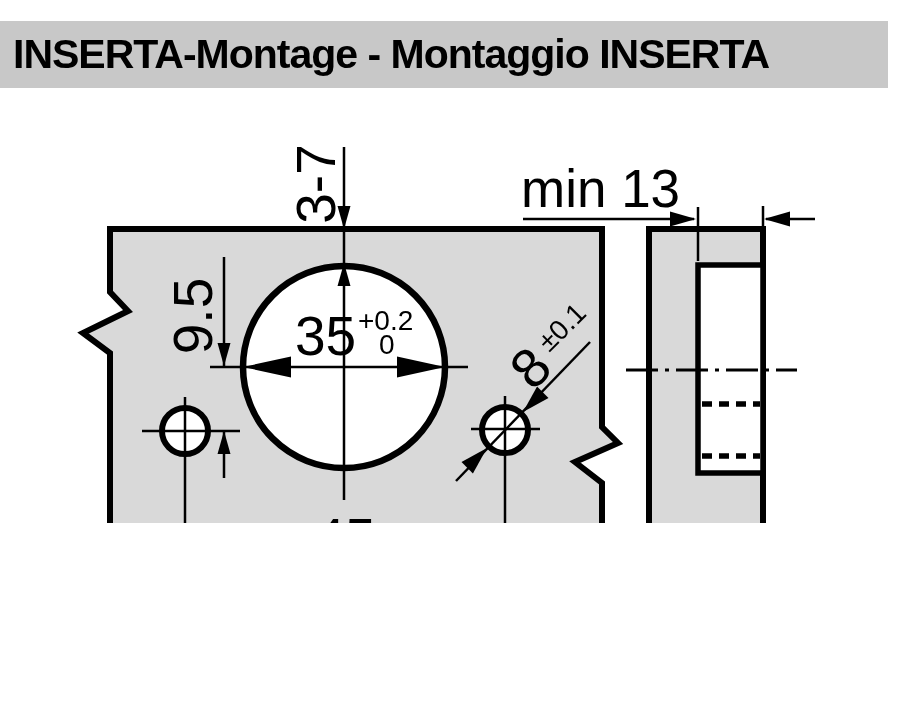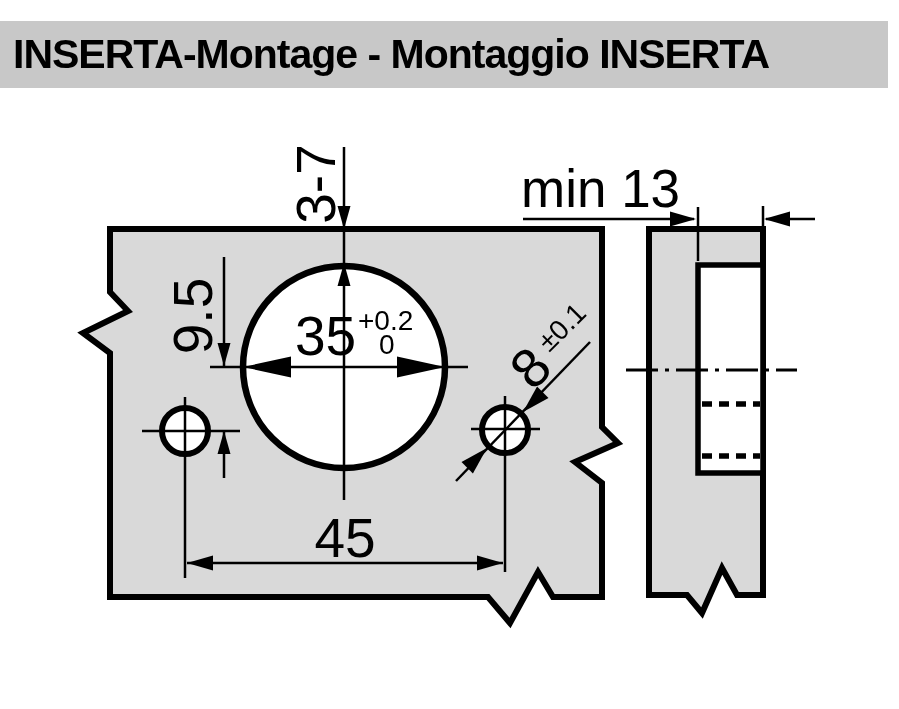--- a/index.html
+++ b/index.html
@@ -1,16 +1,16 @@
 <!DOCTYPE html>
 <html><head>
 <meta charset="utf-8">
 <style>
   html,body{margin:0;padding:0;background:#ffffff;}
-  .page{position:relative;width:899px;height:709px;background:#ffffff;overflow:hidden;
+  .page{position:relative;width:899px;height:523px;background:#ffffff;overflow:hidden;
         font-family:"Liberation Sans",sans-serif;}
   .title-bar{position:absolute;left:0;top:21px;width:888px;height:67px;background:#c8c8c8;}
   .title-bar .title-text{display:block;padding-left:13px;line-height:66px;
         font-size:41px;font-weight:bold;letter-spacing:-1px;color:#000;white-space:nowrap;}
   svg.drawing{position:absolute;left:0;top:0;}
   svg text{font-family:"Liberation Sans",sans-serif;fill:#000;}
   .dim-txt{font-size:55px;}
   .tol-txt{font-size:28px;}
   .min-txt{font-size:53px;}
   .outline-thick{stroke:#000;stroke-width:6;stroke-linejoin:miter;}

